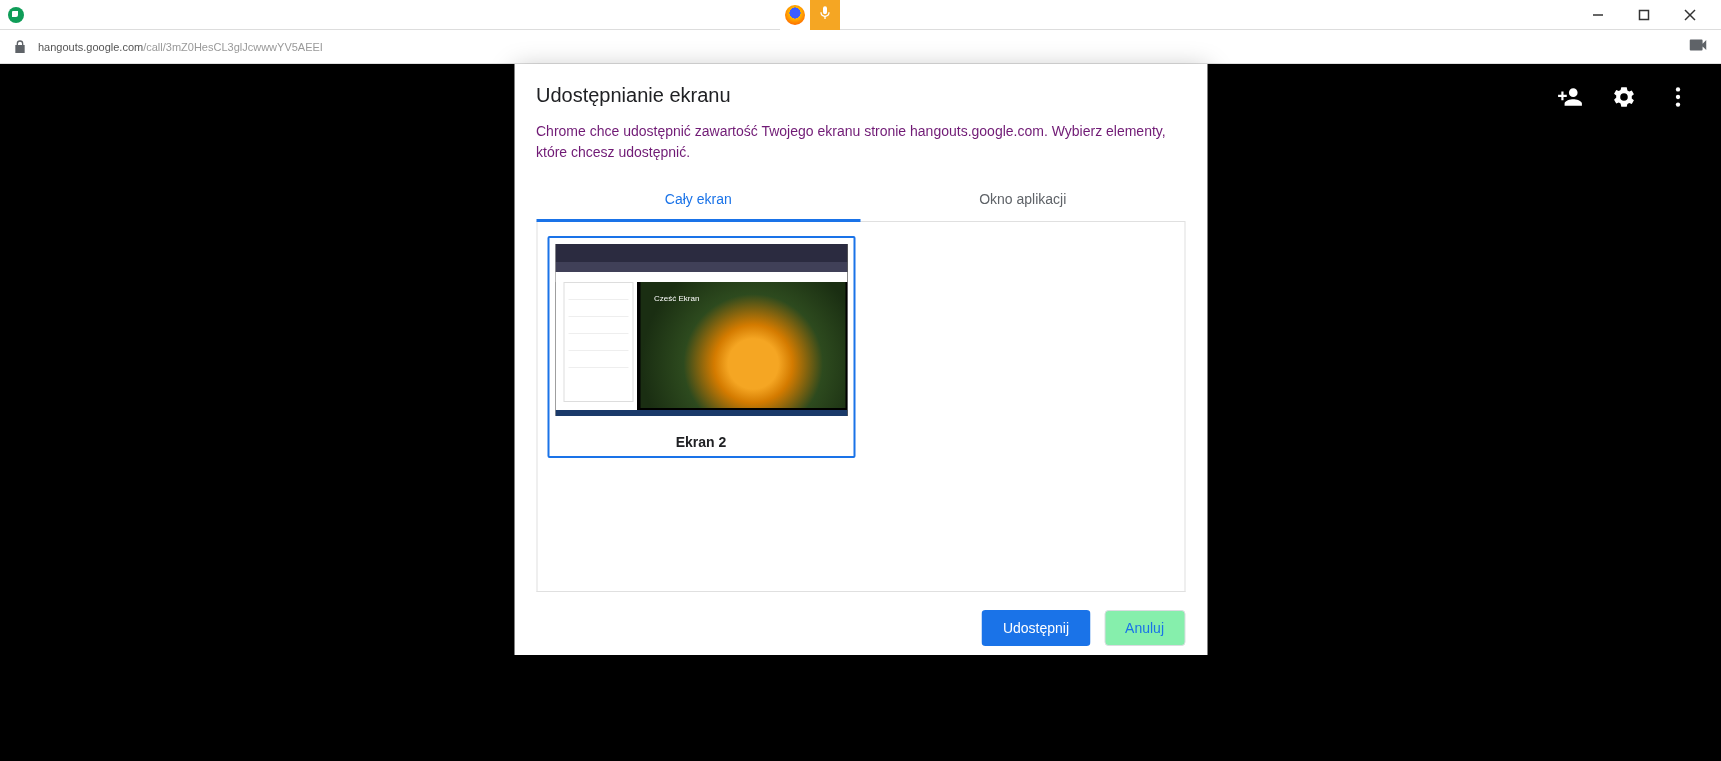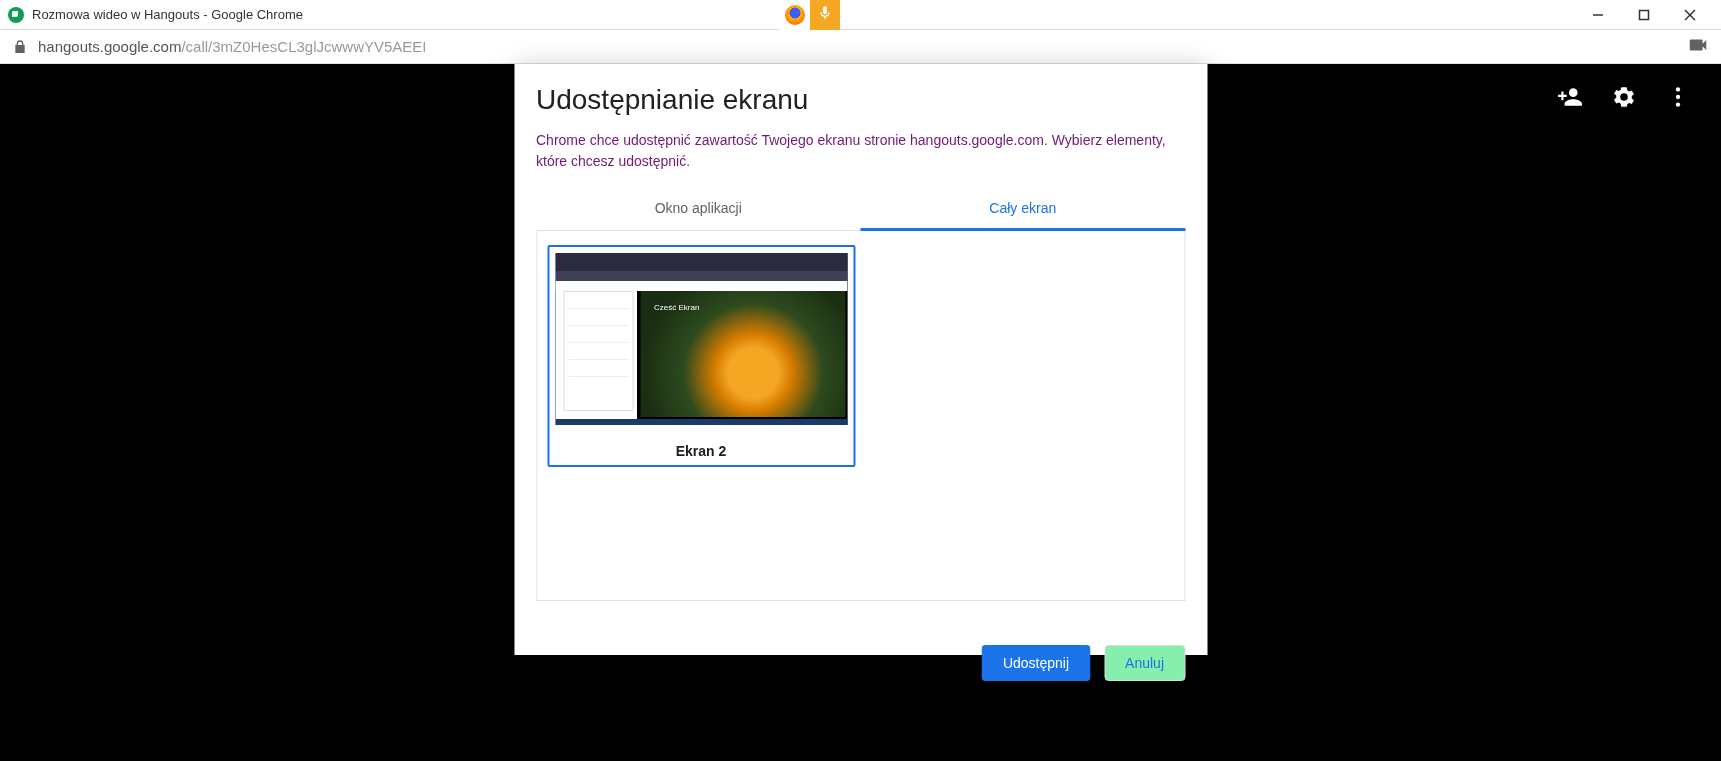--- a/index.html
+++ b/index.html
@@ -15,36 +15,36 @@
   .ff-icon { width: 20px; height: 20px; border-radius: 50%; background: radial-gradient(circle at 50% 40%, #3b5cff 35%, #ffb400 36%, #ff7a00 70%, #ff3c00); }
   .mic-cell { width: 30px; height: 30px; background: #f5a623; display: flex; align-items: center; justify-content: center; }
   .mic-icon svg { width: 16px; height: 16px; fill: #fff; }
   .win-controls { margin-left: auto; display: flex; }
   .win-btn { width: 46px; height: 30px; display: flex; align-items: center; justify-content: center; color: #333; }
   .win-btn svg { width: 12px; height: 12px; stroke: #333; stroke-width: 1.5; fill: none; }
 
   
   .urlbar { height: 34px; background: #fff; display: flex; align-items: center; padding: 0 12px; border-bottom: 1px solid #e0e0e0; }
   .lock-icon { width: 16px; height: 16px; margin-right: 10px; }
-  .url-text { font-size: 15px; color: #555; }
+  .url-text { font-size: 11px; color: #555; }
   .url-text .path { color: #999; }
   .cam-right { margin-left: auto; }
   .cam-right svg { width: 22px; height: 22px; fill: #5f6368; }
 
   
   .stage { position: absolute; top: 64px; left: 0; right: 0; bottom: 0; background: #000; }
 
   
   .call-controls { position: absolute; top: 20px; right: 30px; display: flex; align-items: center; gap: 28px; }
   .call-controls svg { width: 26px; height: 26px; fill: #fff; }
 
   
   .modal { position: absolute; top: 64px; left: 50%; transform: translateX(-50%); width: 693px; height: 591px; background: #fff; box-shadow: 0 4px 24px rgba(0,0,0,.25); display: flex; flex-direction: column; }
   .modal-body { padding: 20px 22px 0 22px; }
-  .modal-title { font-size: 28px; color: #202124; margin-bottom: 14px; }
+  .modal-title { font-size: 20px; color: #202124; margin-bottom: 14px; }
   .modal-desc { font-size: 14px; color: #701a75; line-height: 1.5; margin-bottom: 18px; }
 
   .tabs { display: flex; border-bottom: 1px solid #e0e0e0; }
   .tab { flex: 1; text-align: center; padding: 10px 0 12px; font-size: 14px; color: #5f6368; cursor: pointer; }
   .tab.active { color: #1a73e8; font-weight: 500; border-bottom: 3px solid #1a73e8; margin-bottom: -1px; }
 
   .options-box { border: 1px solid #e0e0e0; border-top: none; height: 370px; padding: 14px 10px; display: flex; gap: 10px; align-items: flex-start; }
   .screen-card { width: 308px; padding: 6px; border: 1px solid transparent; cursor: pointer; text-align: center; }
   .screen-card.selected { border: 2px solid #1a73e8; border-radius: 2px; }
   .screen-card.selected .screen-label { font-weight: 700; color: #202124; }
@@ -70,30 +70,29 @@
   .t2-url { position: absolute; top: 18px; left: 0; right: 0; height: 10px; background: #404058; }
   .t2-head { position: absolute; top: 28px; left: 0; right: 0; height: 10px; background: #fff; }
   .t2-side { position: absolute; top: 38px; left: 8px; width: 70px; height: 120px; background: #fff; border: 1px solid #ddd; }
   .t2-side-row { height: 12px; margin: 5px 4px; border-bottom: 1px solid #eee; }
   .t2-main { position: absolute; top: 38px; left: 85px; right: 2px; bottom: 8px; background: radial-gradient(circle at 55% 65%, #f5a623 18%, #d47b00 28%, #2d4a1e 50%, #1a2e12 80%); }
   .t2-main-text { position: absolute; top: 12px; left: 14px; color: #fff; font-size: 8px; }
   .t2-task { position: absolute; bottom: 0; left: 0; right: 0; height: 6px; background: #1a3a6a; }
 
   
   .modal-footer { padding: 18px 22px; display: flex; justify-content: flex-end; gap: 14px; margin-top: auto; }
-  .btn { padding: 9px 20px; font-size: 14px; border-radius: 4px; cursor: pointer; border: 1px solid transparent; margin-top: 26px; }
+  .btn { padding: 9px 20px; font-size: 14px; border-radius: 4px; cursor: pointer; border: 1px solid transparent; }
   .btn-primary { background: #1a73e8; color: #fff; }
   .btn-secondary { background: #86efac; color: #1a73e8; border-color: #dadce0; }
 </style>
 </head>
 <body>
 
 <div class="titlebar">
   <div class="app-icon"></div>
-  <div class="win-title">Rozmowa wideo w Hangouts - Google Chrome</div>
   <div class="titlebar-icons" style="position:absolute; left:780px; top:0; display:flex;">
     <div class="ff-cell">
         <div class="ff-icon"></div>
       </div>
     <div class="mic-cell">
       <span class="mic-icon">
         <svg viewBox="0 0 24 24">
             <path d="M12 14a3 3 0 003-3V5a3 3 0 10-6 0v6a3 3 0 003 3zm5-3a5 5 0 01-10 0H5a7 7 0 006 6.92V21h2v-3.08A7 7 0 0019 11h-2z"></path>
           </svg>
       </span>
@@ -156,22 +155,22 @@
     </span>
   </div>
 </div>
 
 <div class="modal">
   <div class="modal-body">
     <div class="modal-title">Udostępnianie ekranu</div>
     <div class="modal-desc">Chrome chce udostępnić zawartość Twojego ekranu stronie hangouts.google.com. Wybierz elementy, które chcesz udostępnić.</div>
 
     <div class="tabs">
+      <div class="tab active">Cały ekran</div>
       <div class="tab">Okno aplikacji</div>
-      <div class="tab active">Cały ekran</div>
     </div>
 
     <div class="options-box">
 
 
       <div class="screen-card selected">
         <div class="thumb">
           <div class="thumb2-inner">
             <div class="t2-title"></div>
             <div class="t2-url"></div>

